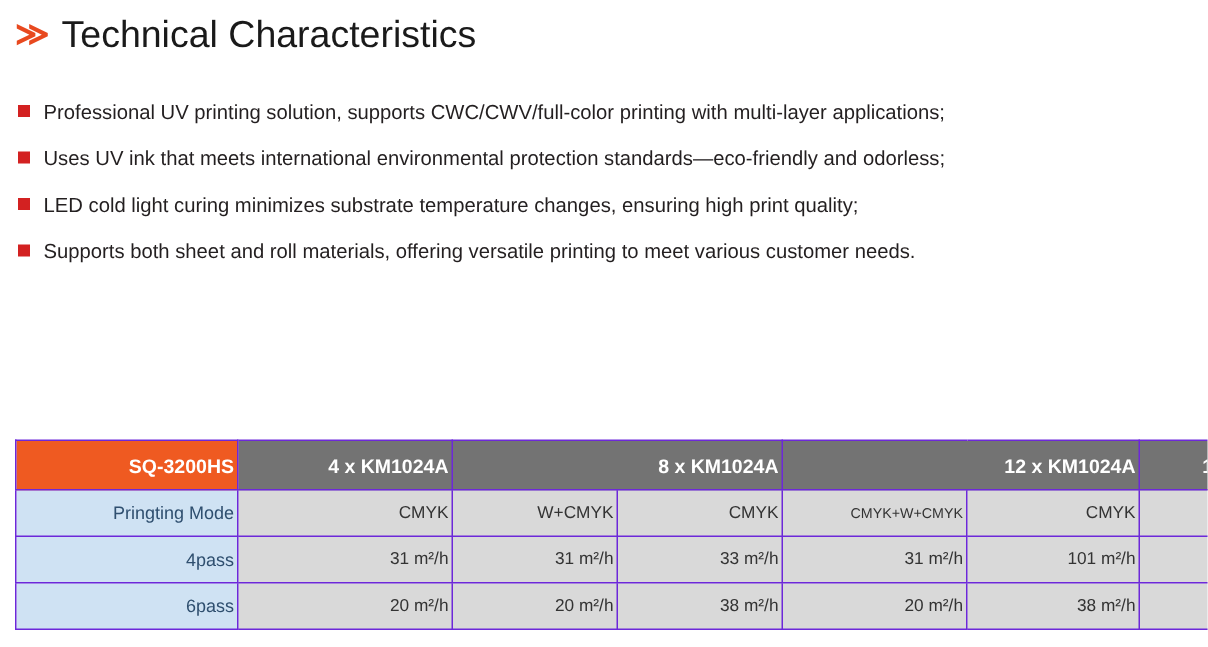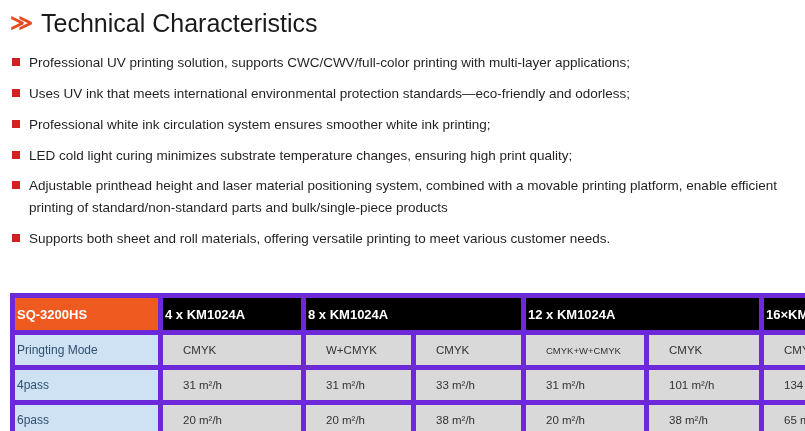--- a/index.html
+++ b/index.html
@@ -39,21 +39,21 @@
   }
   .header-title {
     font-size: 25px;
     font-weight: normal;
     color: #1a1a1a;
     line-height: 1;
   }
 
   
   .bullets {
-    margin-top: 12px;
+    margin-top: 24px;
     padding: 0 10px 0 12px;
   }
   .bullet-row {
     display: flex;
     align-items: flex-start;
     margin-bottom: 9px;
   }
   .bullet-mark {
     width: 8px;
     height: 8px;
@@ -72,30 +72,30 @@
   
   .spec-table {
     position: absolute;
     left: 10px;
     top: 293px;
     width: 786px;
     border-collapse: collapse;
     table-layout: fixed;
   }
   .spec-table td {
-    border: 5px solid #6d28d9;
-    text-align: left;
+    border: 1px solid #6d28d9;
+    text-align: right;
     vertical-align: middle;
     font-size: 11.5px;
     color: #333333;
     height: 30px;
     padding: 0 2px;
   }
   .spec-table tr.head td {
-    background: #000000;
+    background: #737373;
     color: #ffffff;
     font-size: 13px;
     font-weight: bold;
     height: 32px;
   }
   .spec-table tr.head td.first {
     background: #ef5a21;
   }
   .spec-table td.label {
     background: #cfe2f3;
@@ -132,29 +132,21 @@
     <div class="bullet-row">
       <span class="bullet-mark"></span>
       <span class="bullet-text">Professional UV printing solution, supports CWC/CWV/full-color printing with multi-layer applications;</span>
     </div>
     <div class="bullet-row">
       <span class="bullet-mark"></span>
       <span class="bullet-text">Uses UV ink that meets international environmental protection standards—eco-friendly and odorless;</span>
     </div>
     <div class="bullet-row">
       <span class="bullet-mark"></span>
-      <span class="bullet-text">Professional white ink circulation system ensures smoother white ink printing;</span>
-    </div>
-    <div class="bullet-row">
-      <span class="bullet-mark"></span>
       <span class="bullet-text">LED cold light curing minimizes substrate temperature changes, ensuring high print quality;</span>
-    </div>
-    <div class="bullet-row">
-      <span class="bullet-mark"></span>
-      <span class="bullet-text">Adjustable printhead height and laser material positioning system, combined with a movable printing platform, enable efficient printing of standard/non-standard parts and bulk/single-piece products</span>
     </div>
     <div class="bullet-row">
       <span class="bullet-mark"></span>
       <span class="bullet-text">Supports both sheet and roll materials, offering versatile printing to meet various customer needs.</span>
     </div>
   </div>
 
   <table class="spec-table">
     <colgroup>
       <col class="col-0">

